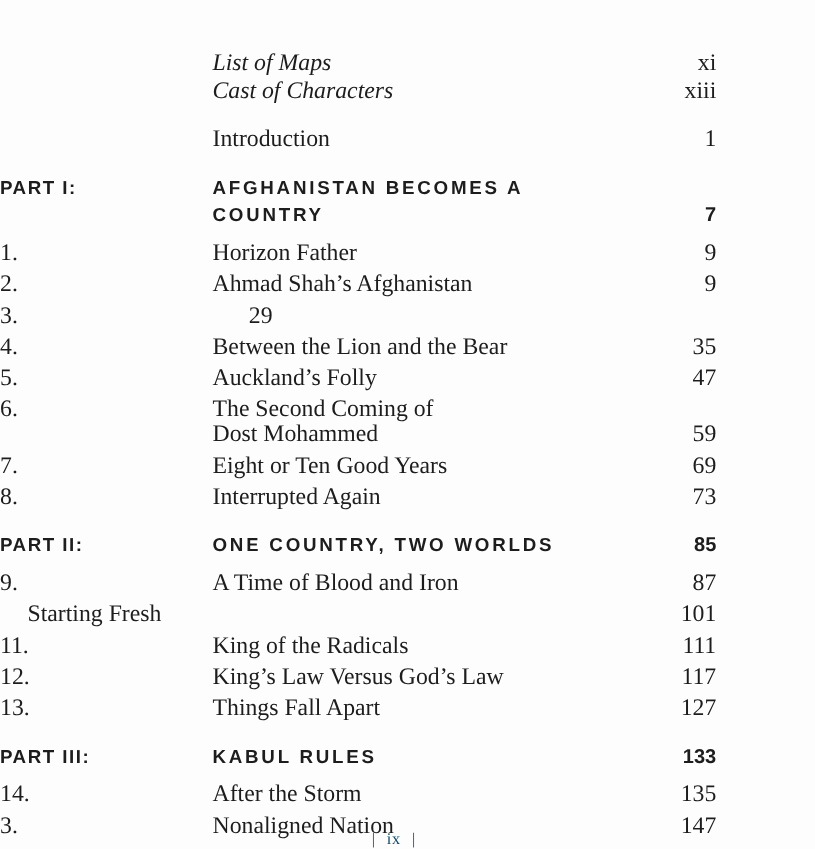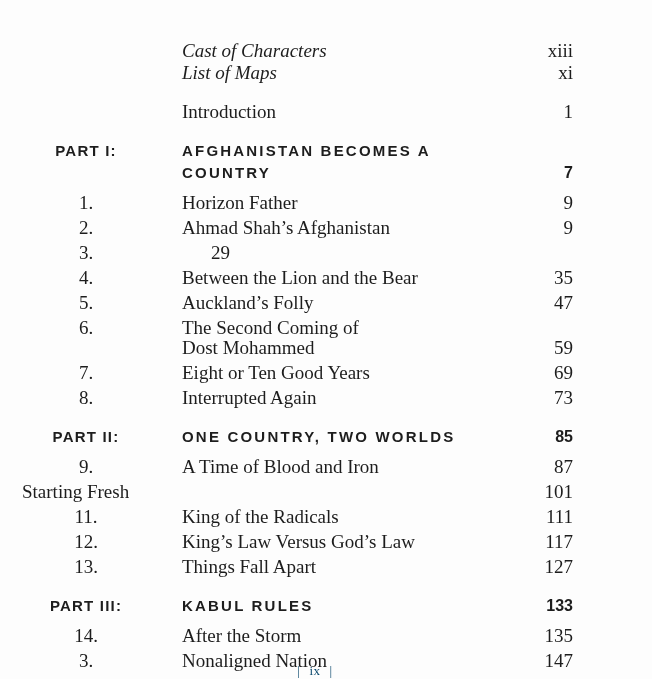--- a/index.html
+++ b/index.html
@@ -16,25 +16,24 @@
     position: absolute;
     left: 0;
     top: 0;
     width: 573px;
     padding-top: 40px;
   }
   .row { display: flex; align-items: flex-end; }
   .col-num {
     width: 148px;
     flex-shrink: 0;
-    text-align: center;
+    text-align: left;
     align-self: flex-start;
     font-size: 19px;
     line-height: 20px;
-    padding-left: 12px;
   }
   .col-title {
     flex: 1;
     margin-left: 22px;
     font-size: 19px;
     line-height: 20px;
     white-space: pre-line;
   }
   .col-page {
     width: 70px;
@@ -77,27 +76,27 @@
   .footer .folio { margin: 0 9px; }
 </style>
 </head>
 <body>
 
 <div class="page">
   <div class="toc">
 
     <div class="row fm-row">
       <div class="col-num"></div>
-      <div class="col-title">Cast of Characters</div>
-      <div class="col-page">xiii</div>
+      <div class="col-title">List of Maps</div>
+      <div class="col-page">xi</div>
     </div>
     <div class="row fm-row">
       <div class="col-num"></div>
-      <div class="col-title">List of Maps</div>
-      <div class="col-page">xi</div>
+      <div class="col-title">Cast of Characters</div>
+      <div class="col-page">xiii</div>
     </div>
     <div class="row mt-intro">
       <div class="col-num"></div>
       <div class="col-title">Introduction</div>
       <div class="col-page">1</div>
     </div>
 
     <div class="row part-row mt-part">
       <div class="col-num">PART I:</div>
       <div class="col-title">AFGHANISTAN BECOMES A COUNTRY</div>

